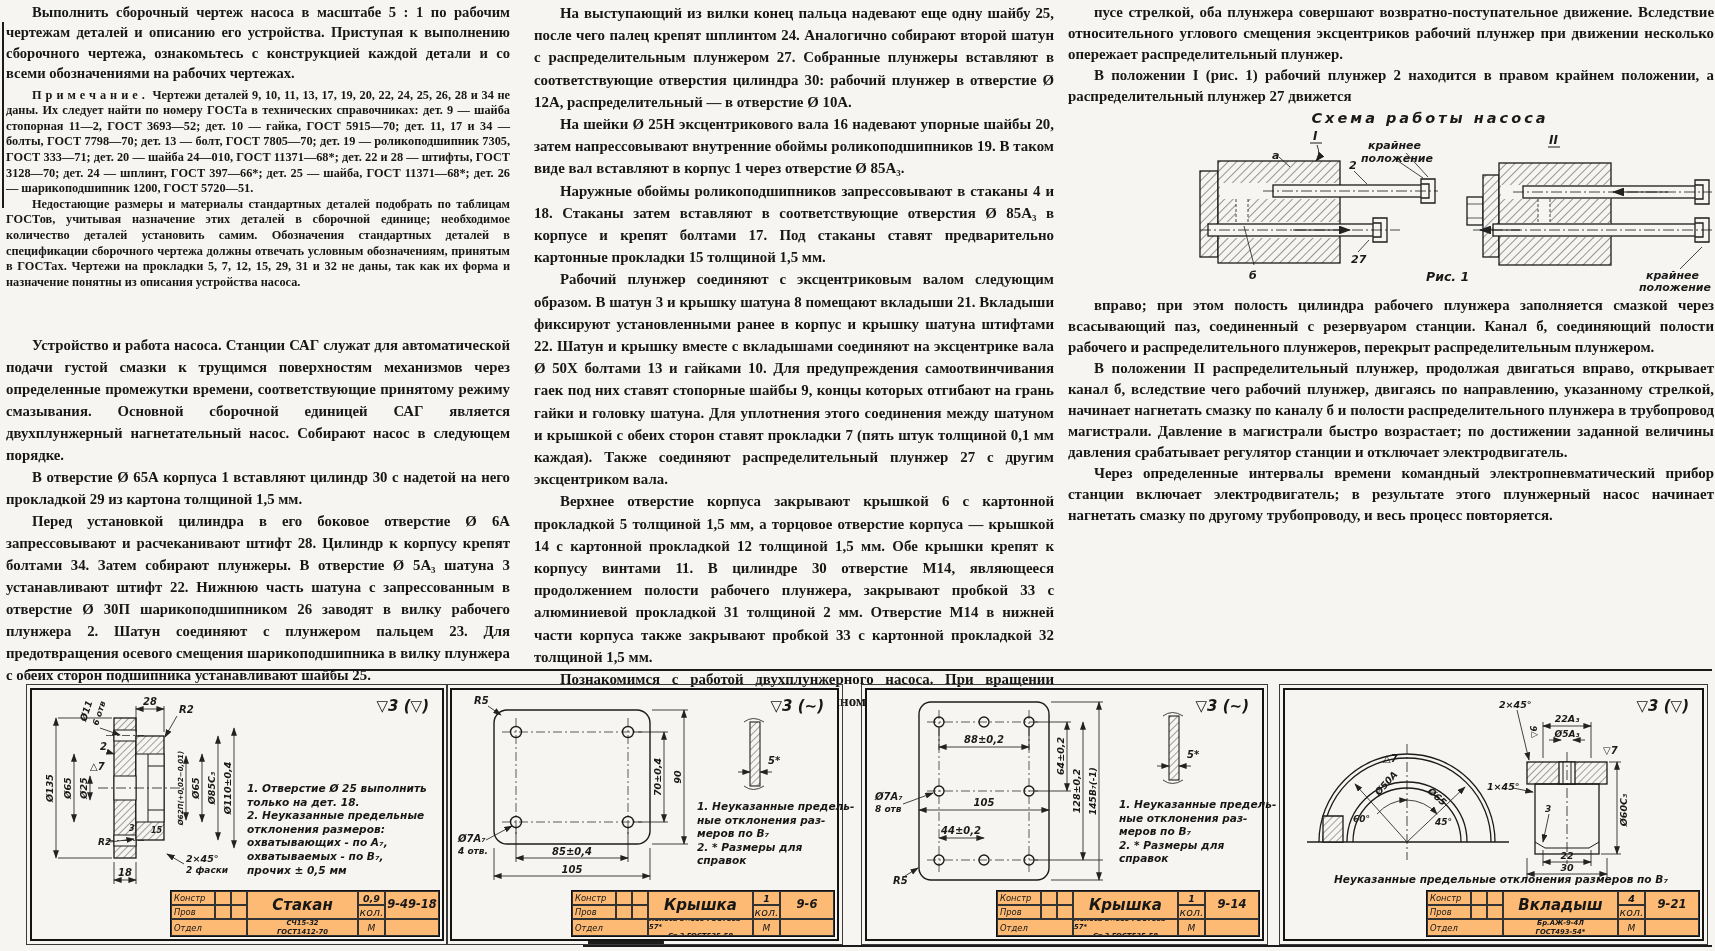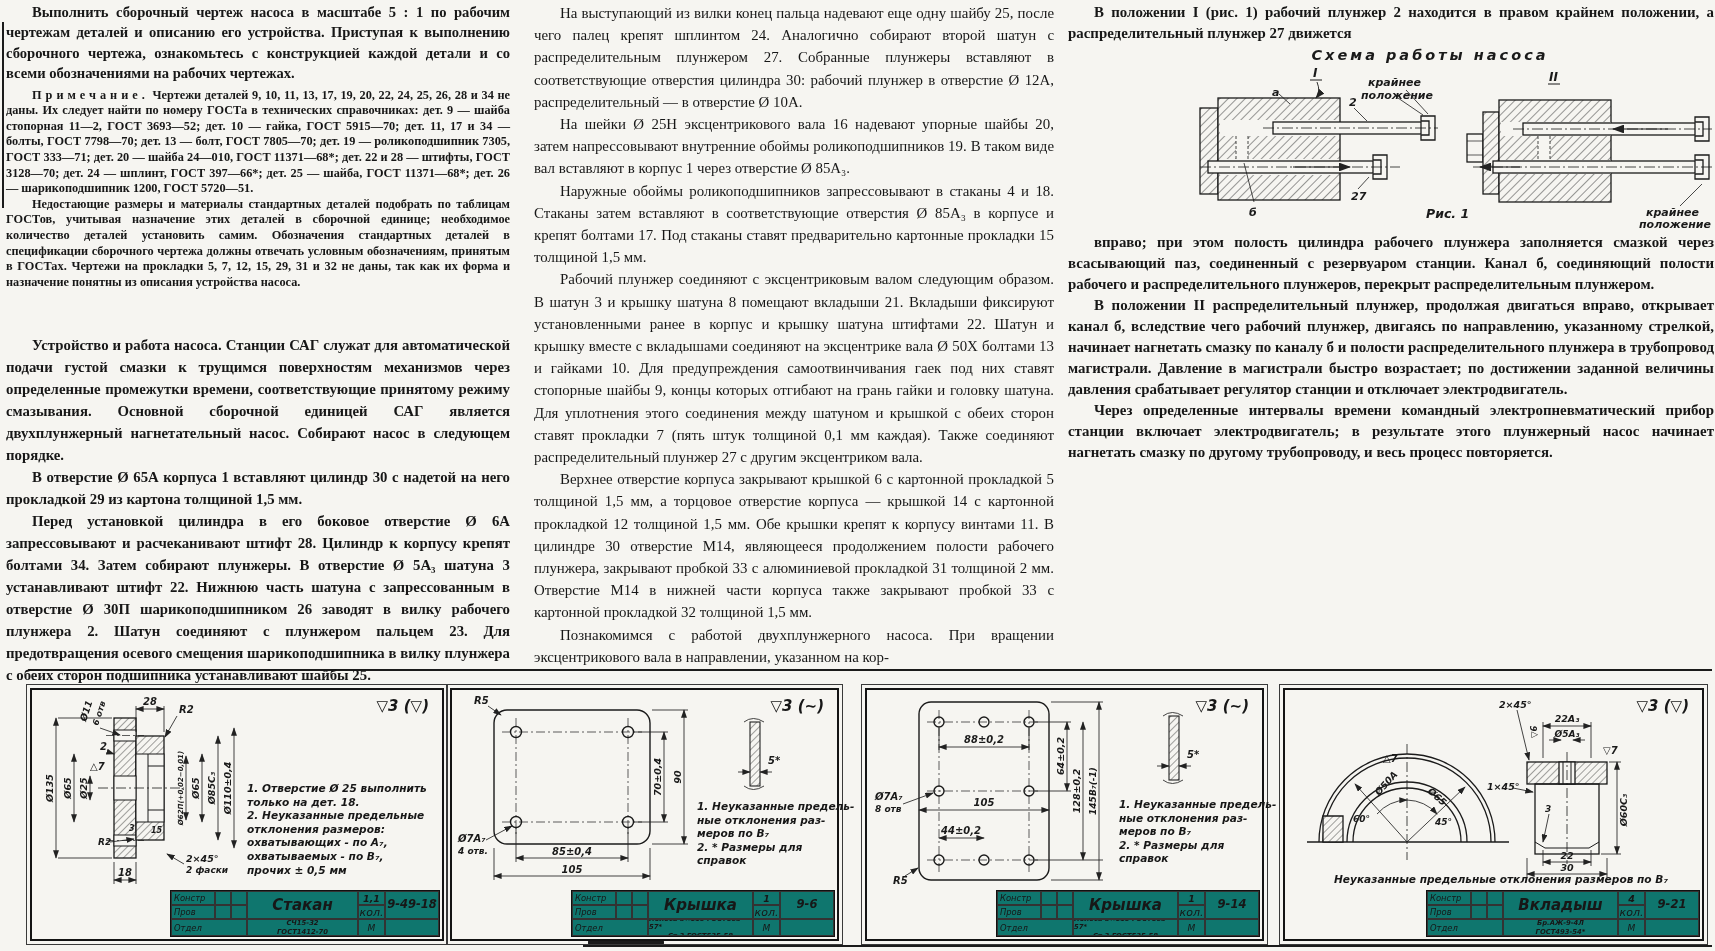--- a/index.html
+++ b/index.html
@@ -5,35 +5,35 @@
   html,body{margin:0;padding:0;background:#cfcdc7;}
   .page{position:relative;width:1715px;height:951px;background:#f6f5f1;color:#171717;
         font-family:"Liberation Serif",serif;overflow:hidden;}
   .col{position:absolute;top:2px;text-align:justify;}
   .col p{margin:0;text-indent:26px;}
   #col1{left:6px;width:504px;font-size:14.6px;line-height:20.4px;font-weight:700;}
   #col1 .note{font-size:12.3px;line-height:15.6px;}
   #col1 .body{font-size:14.8px;line-height:22px;}
   #col1 .gap{margin-top:44px;}
   .sp{letter-spacing:4px;}
-  #col2{left:534px;width:520px;font-size:14.9px;line-height:22.2px;font-weight:400;}
+  #col2{left:534px;width:520px;font-size:14.9px;line-height:22.2px;font-weight:700;}
   #col3{left:1068px;width:646px;font-size:14.9px;line-height:21px;font-weight:600;}
   .fig{position:relative;height:182px;margin:2px 0 4px;}
   .fig svg{position:absolute;left:0;top:0;}
   .rule{position:absolute;background:#1b1b1b;}
   .frame{position:absolute;top:688px;height:249px;border:2px solid #141414;background:#f6f5f1;}
   .frame::before{content:'';position:absolute;inset:-6px;border:1px solid #3a3a3a;pointer-events:none;}
   .fmark{position:absolute;top:7px;right:13px;font-family:"DejaVu Sans",sans-serif;font-style:italic;
          font-weight:bold;font-size:15px;}
   .dnote{position:absolute;font-family:"DejaVu Sans",sans-serif;font-style:italic;font-weight:600;
          font-size:10.6px;line-height:13.6px;}
   .dnote div{white-space:nowrap;}
   .tb{position:absolute;right:2px;bottom:2px;display:grid;
       grid-template-columns:44px 16px 16px 1fr 27px 54px;grid-template-rows:14px 14px 17px;
-      border:1.6px solid #111;font-family:"DejaVu Sans",sans-serif;font-style:italic;background:#0f766e;}
+      border:1.6px solid #111;font-family:"DejaVu Sans",sans-serif;font-style:italic;background:#fdba74;}
   .tb>div{border:0.8px solid #333;display:flex;align-items:center;justify-content:center;overflow:hidden;}
   .tb .lab{font-size:8.4px;justify-content:flex-start;padding-left:2px;}
   .tb .name{grid-area:1/4/3/5;font-size:15px;font-weight:bold;}
   .tb .qty{font-size:9.5px;font-weight:bold;}
   .tb .qlbl{font-size:11px;}
   .tb .num{grid-area:1/6/3/7;flex-direction:row;font-size:11.5px;font-weight:bold;line-height:1.15;}
   .tb .mat{grid-area:3/4/4/5;flex-direction:column;font-size:6.8px;line-height:1.2;font-weight:bold;}
   .tb .m{font-size:9px;}
   svg text{font-family:"DejaVu Sans",sans-serif;font-style:italic;font-weight:600;fill:#1a1a1a;}
 </style>
@@ -59,20 +59,21 @@
   <div class="col" id="col2">
     <p>На выступающий из вилки конец пальца надевают еще одну шайбу 25, после чего палец крепят шплинтом 24. Аналогично собирают второй шатун с распределительным плунжером 27. Собранные плунжеры вставляют в соответствующие отверстия цилиндра 30: рабочий плунжер в отверстие Ø 12А, распределительный — в отверстие Ø 10А.</p>
     <p>На шейки Ø 25Н эксцентрикового вала 16 надевают упорные шайбы 20, затем напрессовывают внутренние обоймы роликоподшипников 19. В таком виде вал вставляют в корпус 1 через отверстие Ø 85А₃.</p>
     <p>Наружные обоймы роликоподшипников запрессовывают в стаканы 4 и 18. Стаканы затем вставляют в соответствующие отверстия Ø 85А₃ в корпусе и крепят болтами 17. Под стаканы ставят предварительно картонные прокладки 15 толщиной 1,5 мм.</p>
     <p>Рабочий плунжер соединяют с эксцентриковым валом следующим образом. В шатун 3 и крышку шатуна 8 помещают вкладыши 21. Вкладыши фиксируют установленными ранее в корпус и крышку шатуна штифтами 22. Шатун и крышку вместе с вкладышами соединяют на эксцентрике вала Ø 50Х болтами 13 и гайками 10. Для предупреждения самоотвинчивания гаек под них ставят стопорные шайбы 9, концы которых отгибают на грань гайки и головку шатуна. Для уплотнения этого соединения между шатуном и крышкой с обеих сторон ставят прокладки 7 (пять штук толщиной 0,1 мм каждая). Также соединяют распределительный плунжер 27 с другим эксцентриком вала.</p>
     <p>Верхнее отверстие корпуса закрывают крышкой 6 с картонной прокладкой 5 толщиной 1,5 мм, а торцовое отверстие корпуса — крышкой 14 с картонной прокладкой 12 толщиной 1,5 мм. Обе крышки крепят к корпусу винтами 11. В цилиндре 30 отверстие М14, являющееся продолжением полости рабочего плунжера, закрывают пробкой 33 с алюминиевой прокладкой 31 толщиной 2 мм. Отверстие М14 в нижней части корпуса также закрывают пробкой 33 с картонной прокладкой 32 толщиной 1,5 мм.</p>
     <p>Познакомимся с работой двухплунжерного насоса. При вращении эксцентрикового вала в направлении, указанном на кор-</p>
   </div>
 
   <div class="col" id="col3">
+    <p>пусе стрелкой, оба плунжера совершают возвратно-поступательное движение. Вследствие относительного углового смещения эксцентриков рабочий плунжер при движении несколько опережает распределительный плунжер.</p>
     <p>В положении I (рис. 1) рабочий плунжер 2 находится в правом крайнем положении, а распределительный плунжер 27 движется</p>
 
     <div class="fig">
       <svg width="646" height="182" viewBox="0 0 646 182">
         <defs>
           <pattern id="hF" width="6" height="6" patternUnits="userSpaceOnUse" patternTransform="rotate(45)">
             <rect width="6" height="6" fill="#f6f5f1"></rect>
               <line x1="0" y1="0" x2="0" y2="6" stroke="#333" stroke-width="1"></line>
           </pattern>
           <marker id="arF" markerWidth="11" markerHeight="8" refX="10" refY="4" orient="auto-start-reverse">
@@ -222,21 +223,21 @@
       <div>    отклонения размеров:</div>
       <div>    охватывающих - по А₇,</div>
       <div>    охватываемых - по В₇,</div>
       <div>    прочих ± 0,5 мм</div>
     </div>
     <div class="tb" style="width:268px">
       <div class="lab">Констр</div>
         <div></div>
         <div></div>
       <div class="name">Стакан</div>
-      <div class="qty">1,1</div>
+      <div class="qty">0,9</div>
       <div class="num">
           <span>9-4</span>
           <span>9-18</span>
         </div>
       <div class="lab">Пров</div>
         <div></div>
         <div></div>
       <div class="qlbl">кол.</div>
       <div class="lab" style="grid-area:3/1/4/4">Отдел</div>
       <div class="mat">

